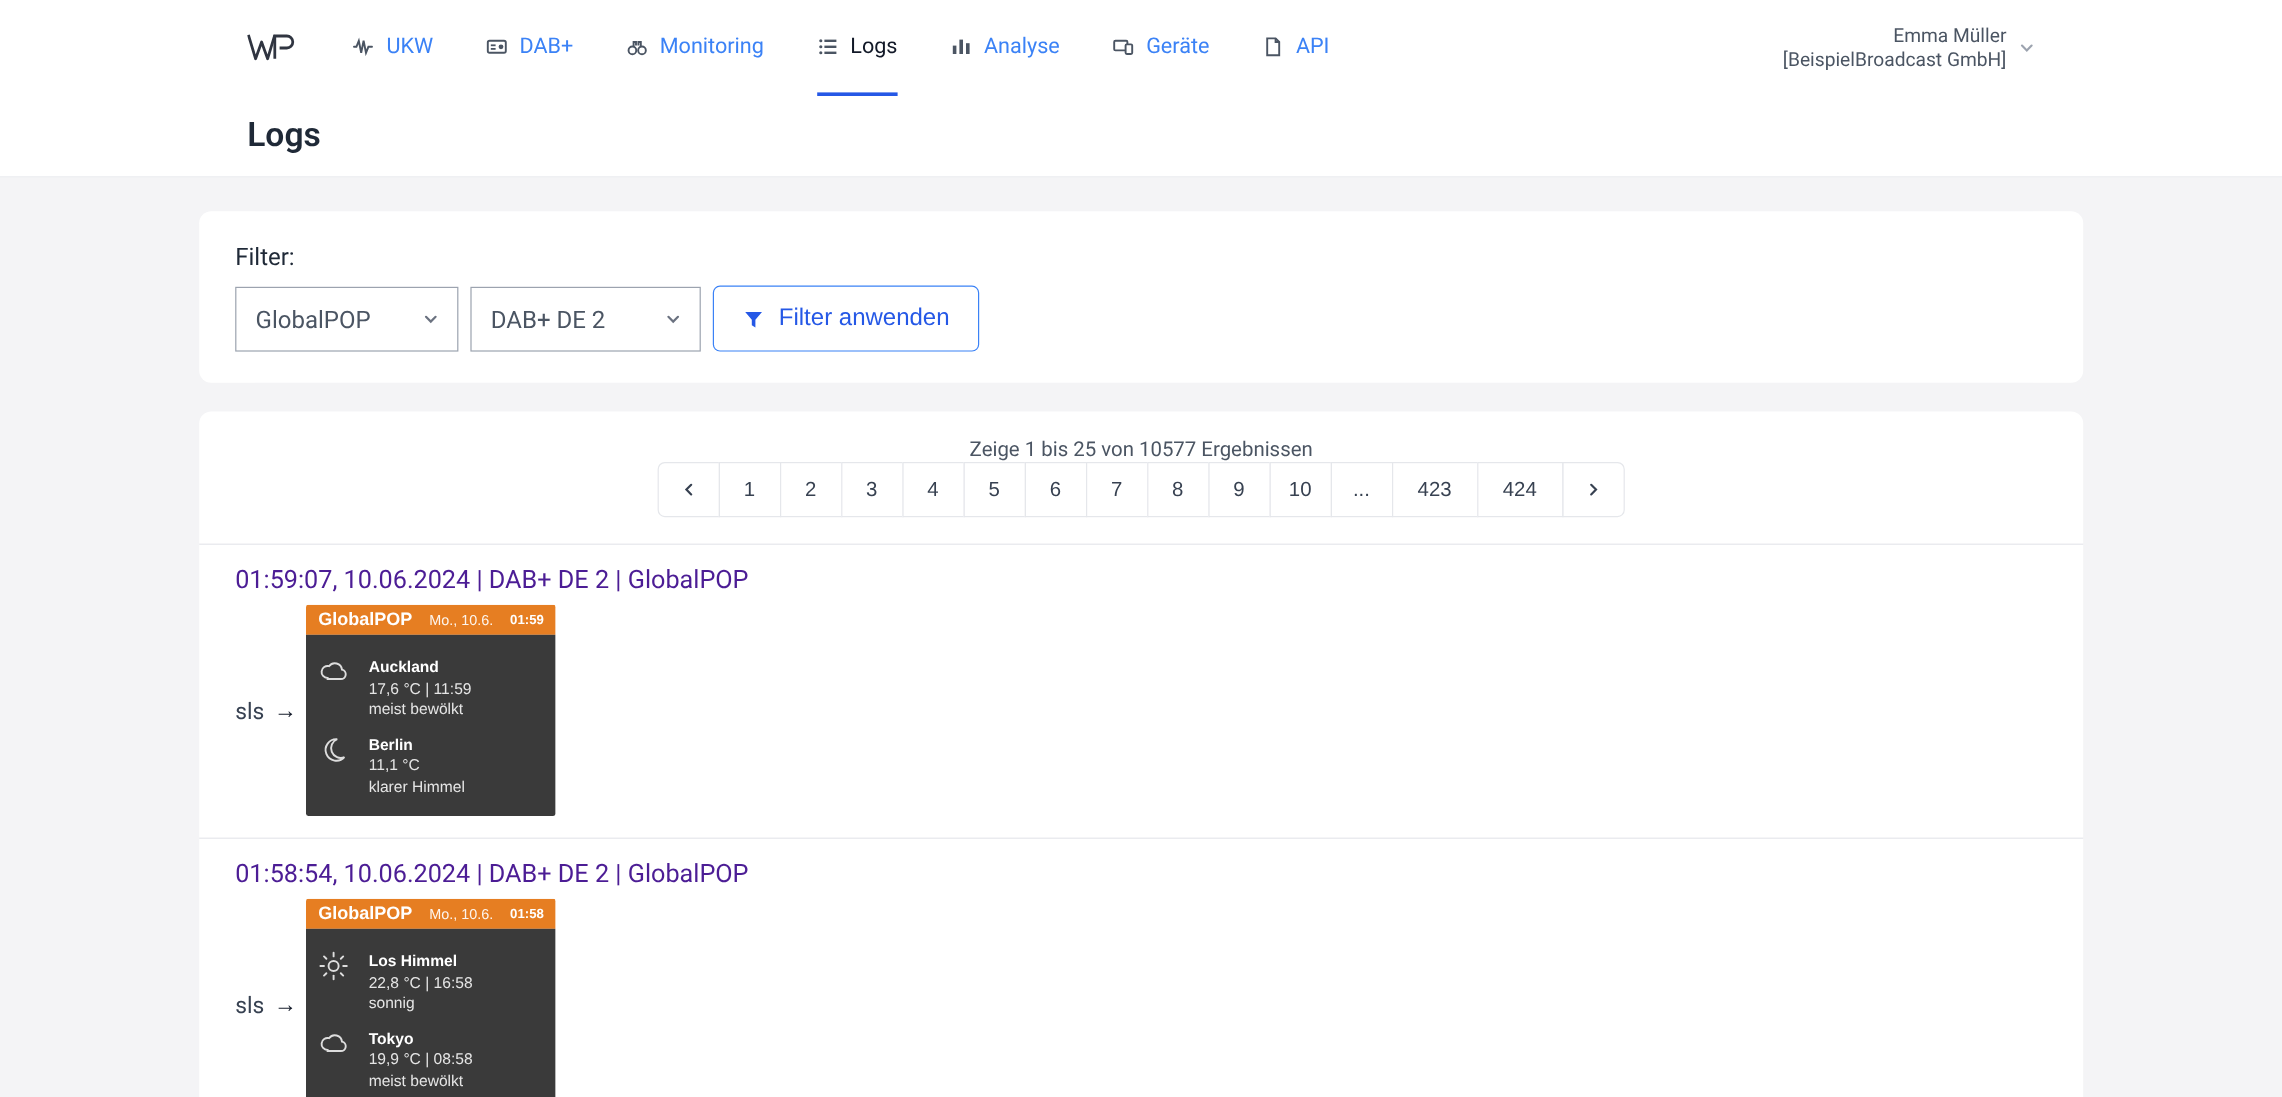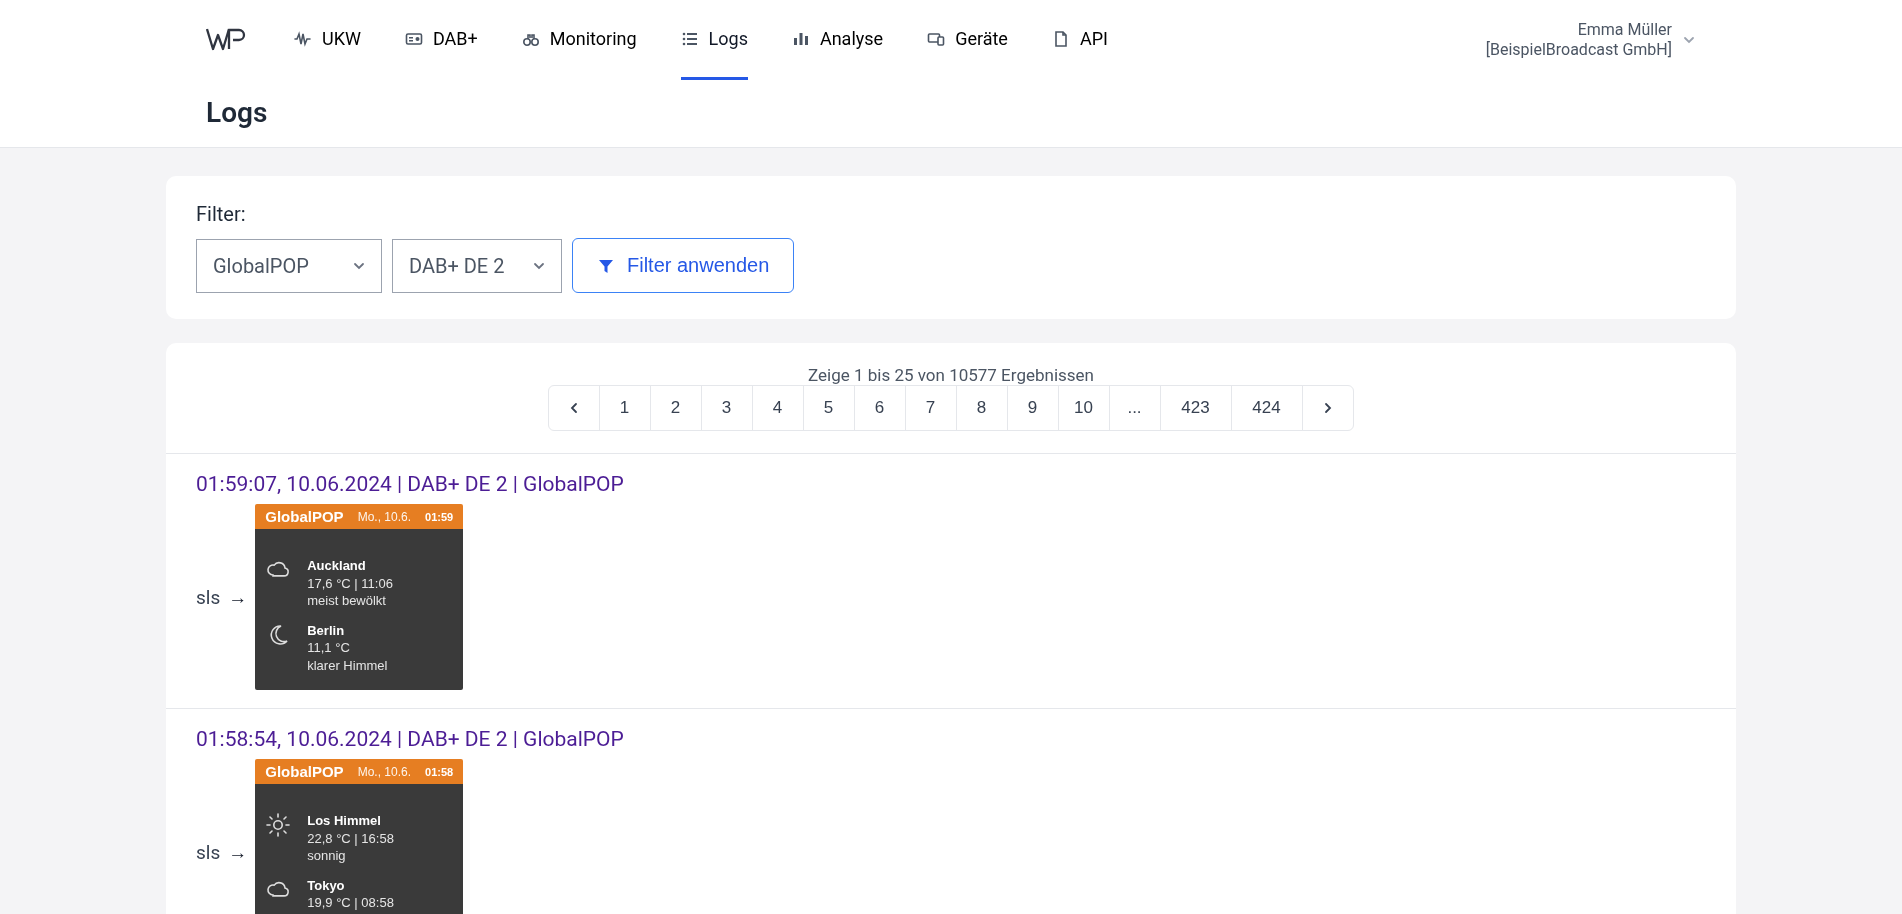--- a/index.html
+++ b/index.html
@@ -19,36 +19,36 @@
   }
   .topbar{
     border-bottom:1px solid var(--border);
     background:#fff;
   }
   .topbar-inner{
     max-width:1570px;margin:0 auto;display:flex;align-items:center;padding:0 40px;height:80px;gap:44px;
   }
   .logo{font-weight:700;letter-spacing:0.5px;color:#303541;font-size:22px}
   .nav{display:flex;gap:44px;align-items:center;height:100%}
-  .nav a{display:flex;align-items:center;gap:10px;color:#000000;text-decoration:none;height:100%;border-bottom:3px solid transparent;font-size:18px}
+  .nav a{display:flex;align-items:center;gap:10px;color:#3b82f6;text-decoration:none;height:100%;border-bottom:3px solid transparent;font-size:18px}
   .nav a.active{border-bottom-color:var(--accent);color:#111827}
   .nav .ico{width:18px;height:18px;display:inline-flex;align-items:center;justify-content:center;color:#4b5563}
   .userbox{margin-left:auto;display:flex;align-items:center;gap:10px;color:#4b5563}
   .userbox .lines{text-align:right;line-height:1.25}
   .chev{color:#9ca3af}
   .subhead{max-width:1570px;margin:0 auto;padding:10px 40px 18px}
   .pagetitle{font-size:28px;font-weight:600;margin:6px 0 0}
   .stage{background:var(--bg);min-height:900px;padding:28px 0}
   .card{max-width:1570px;margin:0 auto 24px;background:#fff;border-radius:10px;padding:26px 30px}
   .filterlabel{font-weight:400;font-size:20px;margin-bottom:12px}
   .filters{display:flex;gap:10px;align-items:center}
   .select{position:relative;border:1px solid #9ca3af;background:#fff;height:54px;display:flex;align-items:center;padding:0 46px 0 16px;font-size:20px;color:#4b5563}
   .select .arrow{position:absolute;right:14px;top:50%;transform:translateY(-50%);color:#6b7280}
   .w-sm{width:186px}
-  .w-md{width:170px}
+  .w-md{width:192px}
   .w-lg{width:358px}
   .btn-outline{border:1px solid var(--accentBorder);color:var(--accent);background:#fff;height:55px;border-radius:6px;padding:0 24px;display:flex;align-items:center;gap:12px;font-size:20px;cursor:pointer}
   .listcard{max-width:1570px;margin:0 auto;background:#fff;border-radius:10px}
   .listhead{display:flex;align-items:center;justify-content:space-between;padding:22px 30px;flex-direction:column;}
   .resulttext{color:#4b5563;font-size:17px}
   .pager{display:flex}
   .pgbtn{min-width:52px;height:46px;border:1px solid var(--border);margin-left:-1px;background:#fff;display:flex;align-items:center;justify-content:center;font-size:17px;color:#374151;cursor:pointer}
   .pgbtn:first-child{border-top-left-radius:6px;border-bottom-left-radius:6px}
   .pgbtn:last-child{border-top-right-radius:6px;border-bottom-right-radius:6px}
   .pgbtn.wide{min-width:72px}
@@ -56,21 +56,21 @@
   .entry{padding:18px 30px;border-bottom:1px solid var(--border)}
   .entry-title{font-size:21px;color:#4c1d95;margin-bottom:8px}
   .entry-body{display:flex;align-items:center;gap:8px}
   .sls{font-size:19px;color:#374151}
   .arrow-r{font-size:19px;color:#111827}
   .slide{width:208px;border-radius:2px;overflow:hidden;font-family:Arial,Helvetica,sans-serif}
   .slide-head{background:var(--orange);color:#fff;display:flex;align-items:center;justify-content:space-between;padding:4px 10px;font-size:13px}
   .slide-head .brand{font-weight:700;font-size:15px}
   .slide-head .dt{font-size:12px;opacity:0.92}
   .slide-head .time{font-weight:700;font-size:11px}
-  .slide-body{background:var(--dark);color:#e5e5e5;padding:22px 10px 10px}
+  .slide-body{background:var(--dark);color:#e5e5e5;padding:12px 10px 10px}
   .wx{display:flex;gap:14px;align-items:flex-start;padding:6px 0}
   .wx .glyph{width:28px;text-align:center;color:#ddd}
   .wx .txt{font-size:13px;line-height:1.35}
   .wx .city{font-weight:700;color:#fff}
   svg{display:block}
 </style>
 </head>
 <body>
 
 <header class="topbar">
@@ -245,21 +245,21 @@
               </div>
               <div class="slide-body">
                 <div class="wx">
                   <div class="glyph">
                     <svg width="26" height="26" viewBox="0 0 26 26">
                       <path d="M8 18a5 5 0 1 1 1.2-9.85A6 6 0 0 1 20 11a4 4 0 0 1-1 7.9H8z" stroke="#ddd" stroke-width="1.6" fill="none"></path>
                     </svg>
                   </div>
                   <div class="txt">
                     <div class="city">Auckland</div>
-                    <div>17,6 °C | 11:06</div>
+                    <div>17,6 °C | 11:59</div>
                     <div>meist bewölkt</div>
                   </div>
                 </div>
                 <div class="wx">
                   <div class="glyph">
                     <svg width="26" height="26" viewBox="0 0 26 26">
                       <path d="M16 4a9 9 0 1 0 6 15 8 8 0 0 1-6-15z" stroke="#ddd" stroke-width="1.6" fill="none"></path>
                     </svg>
                   </div>
                   <div class="txt">

